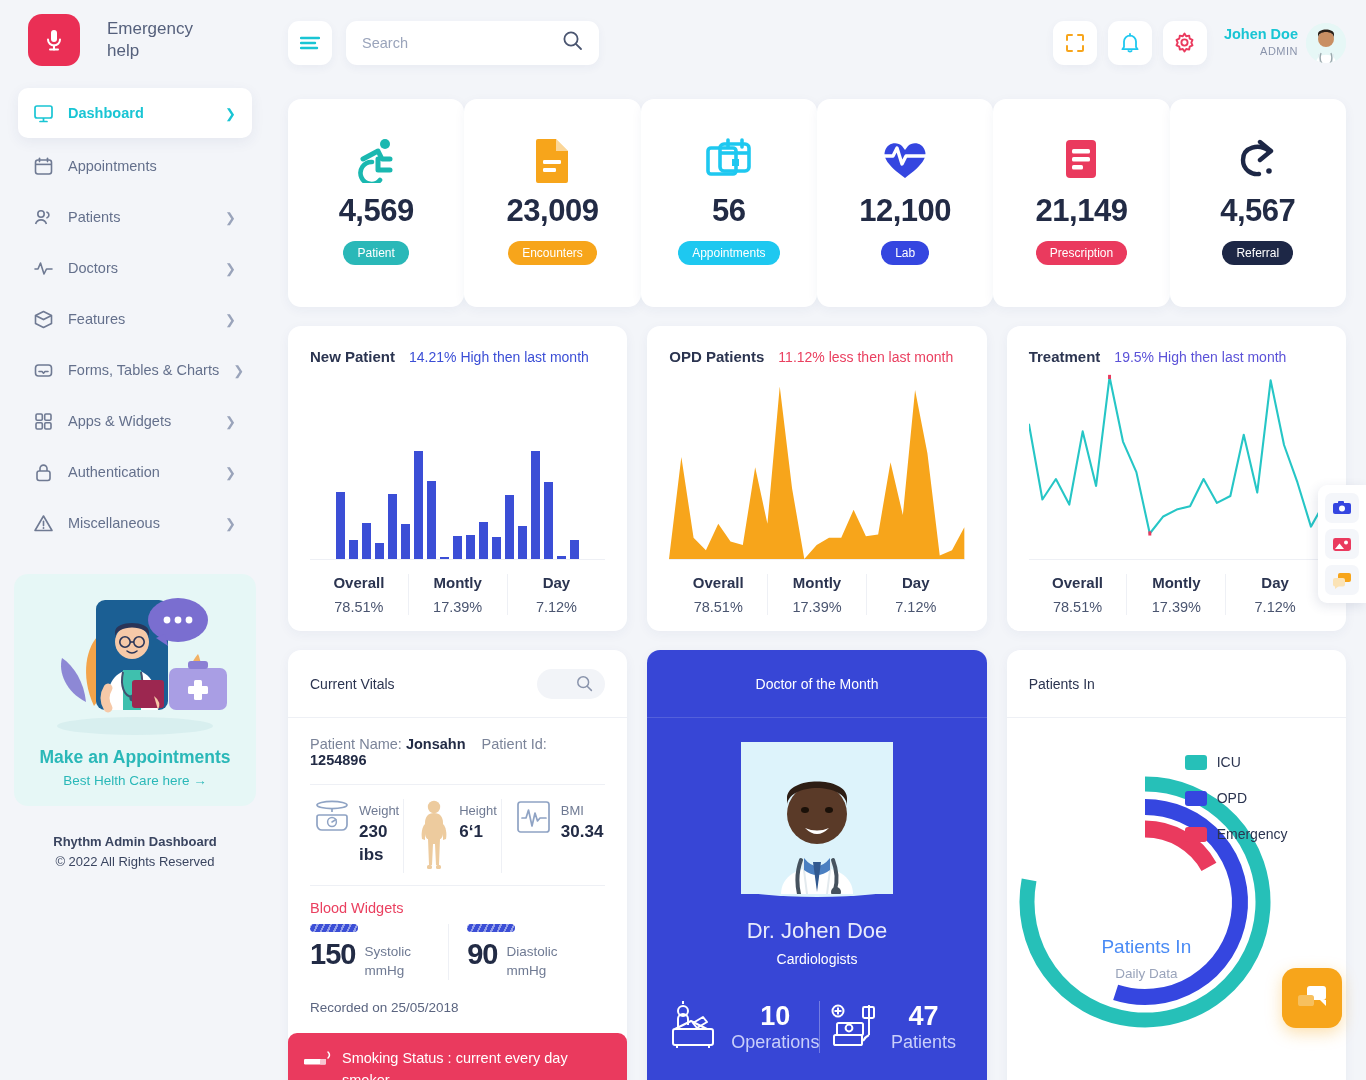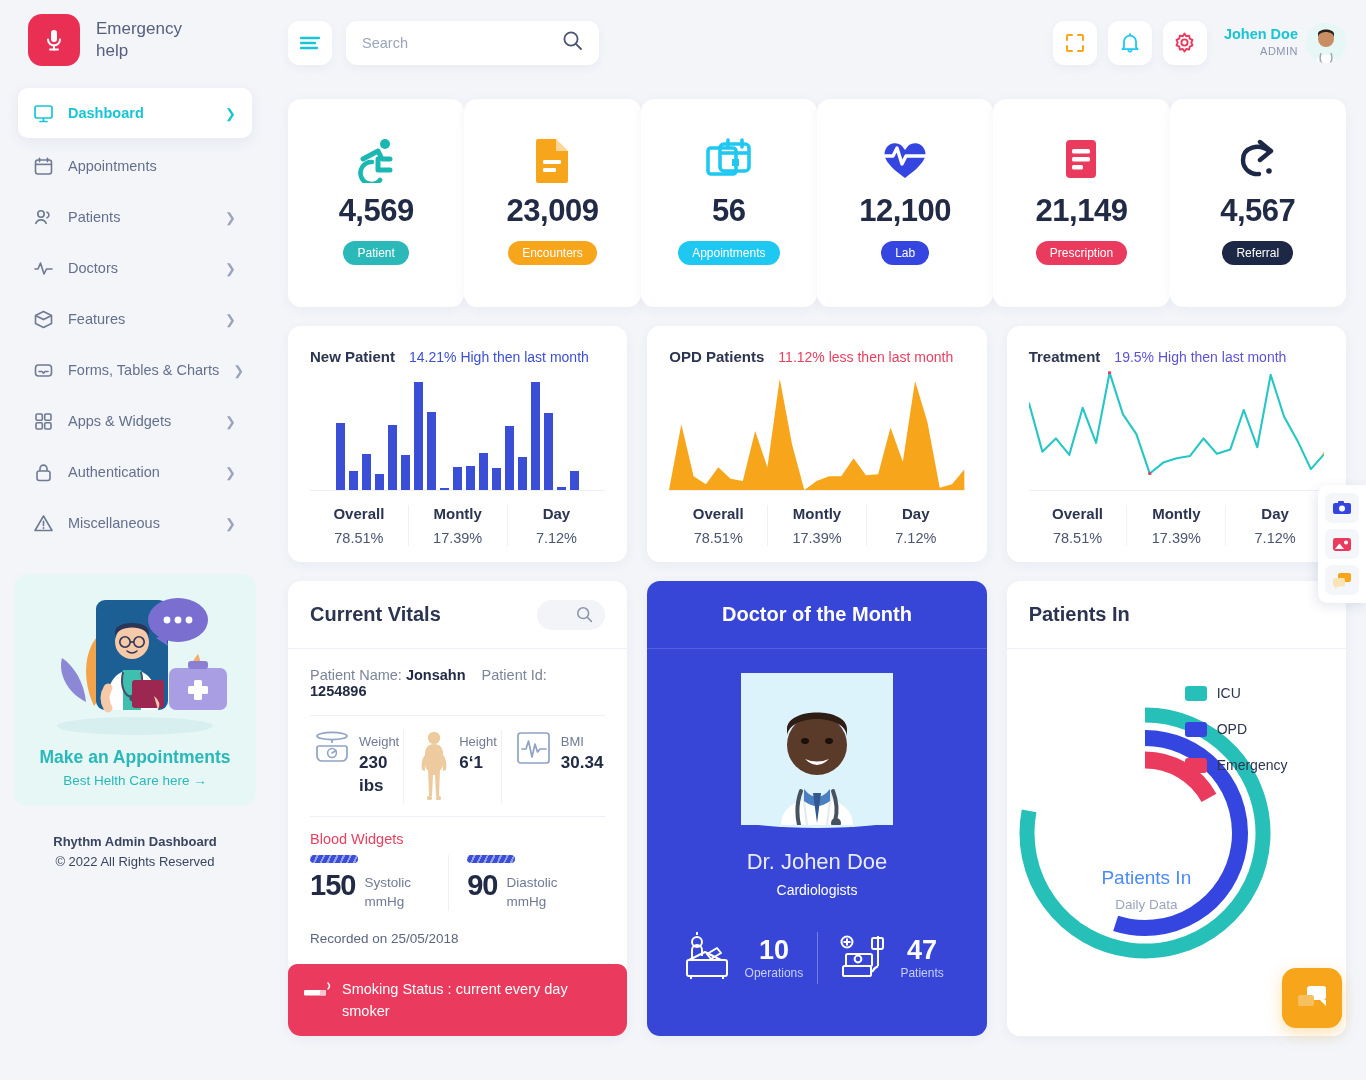--- a/index.html
+++ b/index.html
@@ -11,21 +11,21 @@
     overflow: hidden;
   }
   .app { display: flex; width: 1366px; height: 1080px; position: relative; }
 
   
   .sidebar { width: 270px; flex: 0 0 270px; height: 1080px; padding: 0; }
   .brand { display: flex; align-items: center; gap: 9px; padding: 22px 0 0 16px; height: 80px; }
   .brand-logo { width: 46px; height: 40px; flex: 0 0 46px; position: relative; }
   .brand-name { font-size: 25px; font-weight: bold; color: #2b3450; letter-spacing: -0.3px; }
 
-  .emergency { display: flex; align-items: center; gap: 16px; padding: 14px 0 18px 28px; }
+  .emergency { display: flex; align-items: center; gap: 27px; padding: 14px 0 18px 28px; }
   .emergency-icon {
     width: 52px; height: 52px; flex: 0 0 52px; border-radius: 14px;
     background: #ea2f55; display: flex; align-items: center; justify-content: center;
   }
   .emergency-label { font-size: 17px; line-height: 22px; color: #55607c; max-width: 120px; }
 
   .nav { padding: 4px 18px 0 18px; }
   .nav-item {
     display: flex; align-items: center; gap: 14px;
     height: 46px; padding: 0 16px 0 14px; margin-bottom: 5px;
@@ -87,21 +87,21 @@
   .stat-ico { height: 54px; display: flex; align-items: center; justify-content: center; }
   .stat-val { font-size: 31px; font-weight: bold; color: #222b45; margin-top: 6px; letter-spacing: -.5px; }
   .stat-badge {
     margin-top: 12px; padding: 5px 14px; border-radius: 14px;
     font-size: 12px; color: #fff; font-weight: 500;
   }
 
   
   .charts-row { display: flex; gap: 20px; margin-top: 19px; }
   .chart-card {
-    flex: 1; height: 236px; background: #fff; border-radius: 13px; padding: 22px 22px 0;
+    flex: 1; height: 305px; background: #fff; border-radius: 13px; padding: 22px 22px 0;
     box-shadow: 0 3px 12px rgba(40,60,110,.05); display: flex; flex-direction: column;
   }
   .chart-head { display: flex; align-items: baseline; gap: 14px; }
   .chart-title { font-size: 15px; font-weight: bold; color: #2b3450; }
   .chart-delta { font-size: 14px; }
   .chart-plot { flex: 1; position: relative; }
   .chart-foot { display: flex; border-top: 1px solid #eef0f5; padding: 14px 0 16px; }
   .foot-cell { flex: 1; text-align: center; }
   .foot-cell + .foot-cell { border-left: 1px solid #eef0f5; }
   .foot-label { font-size: 15px; font-weight: bold; color: #2b3450; }
@@ -109,21 +109,21 @@
   .bars { display: flex; align-items: flex-end; justify-content: center; gap: 4px; height: 110px; width: 100%; position: absolute; bottom: 0; }
   .bar { width: 9px; background: #3b4ed6; }
 
   
   .bottom-row { display: flex; gap: 20px; margin-top: 19px; }
   .panel { flex: 1; background: #fff; border-radius: 13px; box-shadow: 0 3px 12px rgba(40,60,110,.05); overflow: hidden; }
   .panel-head {
     height: 68px; display: flex; align-items: center; padding: 0 22px;
     border-bottom: 1px solid #eef0f5;
   }
-  .panel-title { font-size: 20px; font-weight: bold; color: #2b3450; }
+  .panel-title { font-size: 14px; font-weight: normal; color: #2b3450; }
   .mini-search {
     margin-left: auto; width: 68px; height: 30px; background: #f2f4f8; border-radius: 15px;
     display: flex; align-items: center; justify-content: flex-end; padding-right: 12px; cursor: pointer;
   }
 
   .vitals-body { padding: 18px 22px 0; }
   .pname { font-size: 14.5px; color: #7b8499; padding-bottom: 16px; border-bottom: 1px solid #eef0f5; }
   .pname b { color: #222b45; }
   .pname .gap { display: inline-block; width: 12px; }
   .metrics { display: flex; padding: 14px 0 12px; border-bottom: 1px solid #eef0f5; }
@@ -151,21 +151,21 @@
   .doctor-panel .panel-head { border-bottom: 1px solid rgba(255,255,255,.14); justify-content: center; }
   .doctor-panel .panel-title { color: #fff; }
   .doc-body { text-align: center; padding: 24px 0 0; }
   .doc-photo { width: 152px; height: 152px; border-radius: 50%; background: #ddf3fb; margin: 0 auto; overflow: hidden; }
   .doc-name { font-size: 22px; color: #e9ebfb; margin-top: 20px; }
   .doc-spec { font-size: 14px; color: #ffffff; margin-top: 7px; }
   .doc-stats { display: flex; margin-top: 34px; padding: 0 22px 22px; }
   .doc-stat { flex: 1; display: flex; align-items: center; justify-content: center; gap: 12px; }
   .doc-stat + .doc-stat { border-left: 1px solid rgba(255,255,255,.3); }
   .doc-stat-num { font-size: 27px; color: #fff; font-weight: bold; line-height: 28px; }
-  .doc-stat-lbl { font-size: 12px; color: #c9cffa; margin-top: 2px; }
+  .doc-stat-lbl { font-size: 18px; color: #c9cffa; margin-top: 2px; }
 
   .donut-body { position: relative; height: 376px; }
   .donut-legend { position: absolute; left: 178px; top: 36px; }
   .legend-row { display: flex; align-items: center; gap: 10px; margin-bottom: 20px; }
   .legend-chip { width: 22px; height: 15px; border-radius: 3px; }
   .legend-txt { font-size: 14px; color: #2b3450; }
   .donut-center { position: absolute; left: 0; right: 60px; top: 218px; text-align: center; }
   .donut-c1 { font-size: 19px; color: #4a8bf5; }
   .donut-c2 { font-size: 13.5px; color: #9aa4bb; margin-top: 8px; }
 

